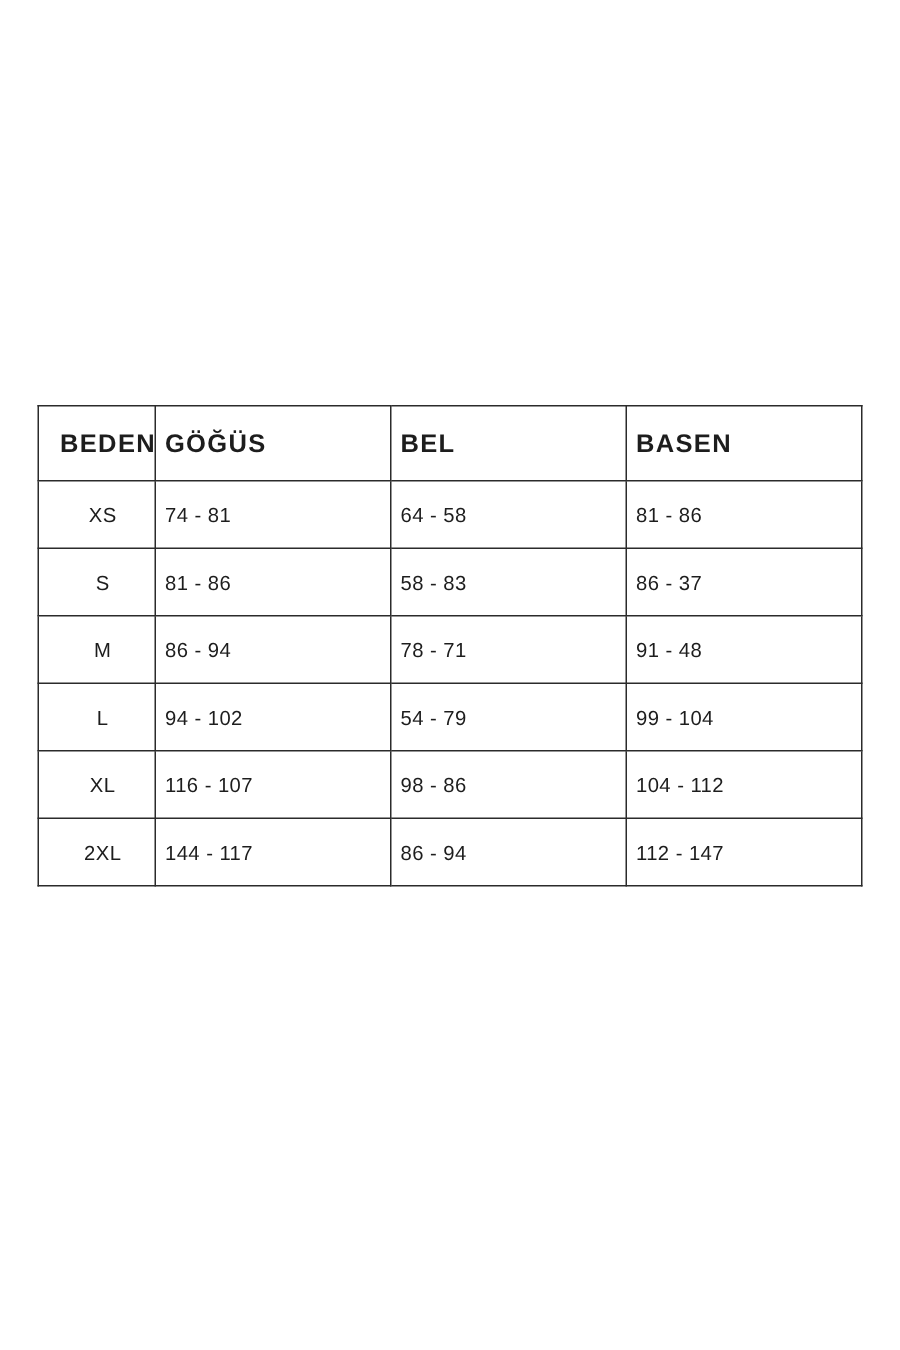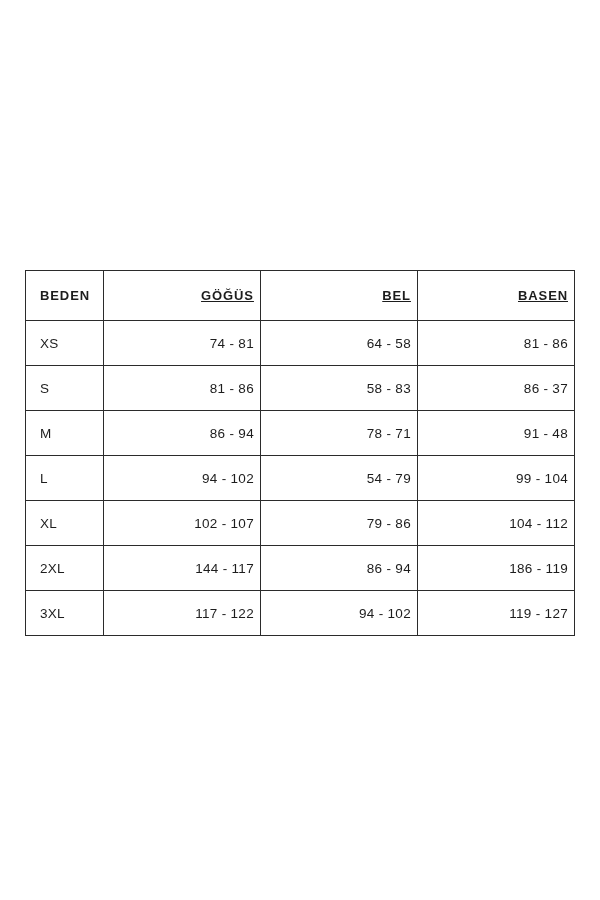--- a/index.html
+++ b/index.html
@@ -34,38 +34,37 @@
   table.size-table td {
     border: 1px solid #2b2b2b;
     height: 45px;
     font-size: 13.5px;
     padding: 0 6px;
     box-sizing: border-box;
   }
   table.size-table thead th {
     font-weight: bold;
     letter-spacing: 0.9px;
-    font-size: 13px;
+    font-size: 17px;
     height: 50px;
   }
   table.size-table thead th.col-beden {
     text-align: left;
     padding-left: 14px;
   }
   table.size-table thead th.col-measure {
-    text-align: right;
-    text-decoration: underline;
+    text-align: left;
   }
   table.size-table td.cell-beden {
-    text-align: left;
+    text-align: center;
     padding-left: 14px;
     letter-spacing: 0.3px;
   }
   table.size-table td.cell-measure {
-    text-align: right;
+    text-align: left;
     letter-spacing: 0.3px;
   }
   col.w-beden { width: 14.2%; }
   col.w-measure { width: 28.6%; }
 </style>
 </head>
 <body>
 
 <div class="page">
   <div class="size-table-wrap">
@@ -104,32 +103,26 @@
           <td class="cell-measure">91 - 48</td>
         </tr>
         <tr>
           <td class="cell-beden">L</td>
           <td class="cell-measure">94 - 102</td>
           <td class="cell-measure">54 - 79</td>
           <td class="cell-measure">99 - 104</td>
         </tr>
         <tr>
           <td class="cell-beden">XL</td>
-          <td class="cell-measure">102 - 107</td>
-          <td class="cell-measure">79 - 86</td>
+          <td class="cell-measure">116 - 107</td>
+          <td class="cell-measure">98 - 86</td>
           <td class="cell-measure">104 - 112</td>
         </tr>
         <tr>
           <td class="cell-beden">2XL</td>
           <td class="cell-measure">144 - 117</td>
           <td class="cell-measure">86 - 94</td>
-          <td class="cell-measure">186 - 119</td>
-        </tr>
-        <tr>
-          <td class="cell-beden">3XL</td>
-          <td class="cell-measure">117 - 122</td>
-          <td class="cell-measure">94 - 102</td>
-          <td class="cell-measure">119 - 127</td>
+          <td class="cell-measure">112 - 147</td>
         </tr>
       </tbody>
     </table>
   </div>
 </div>
 
 </body></html>

